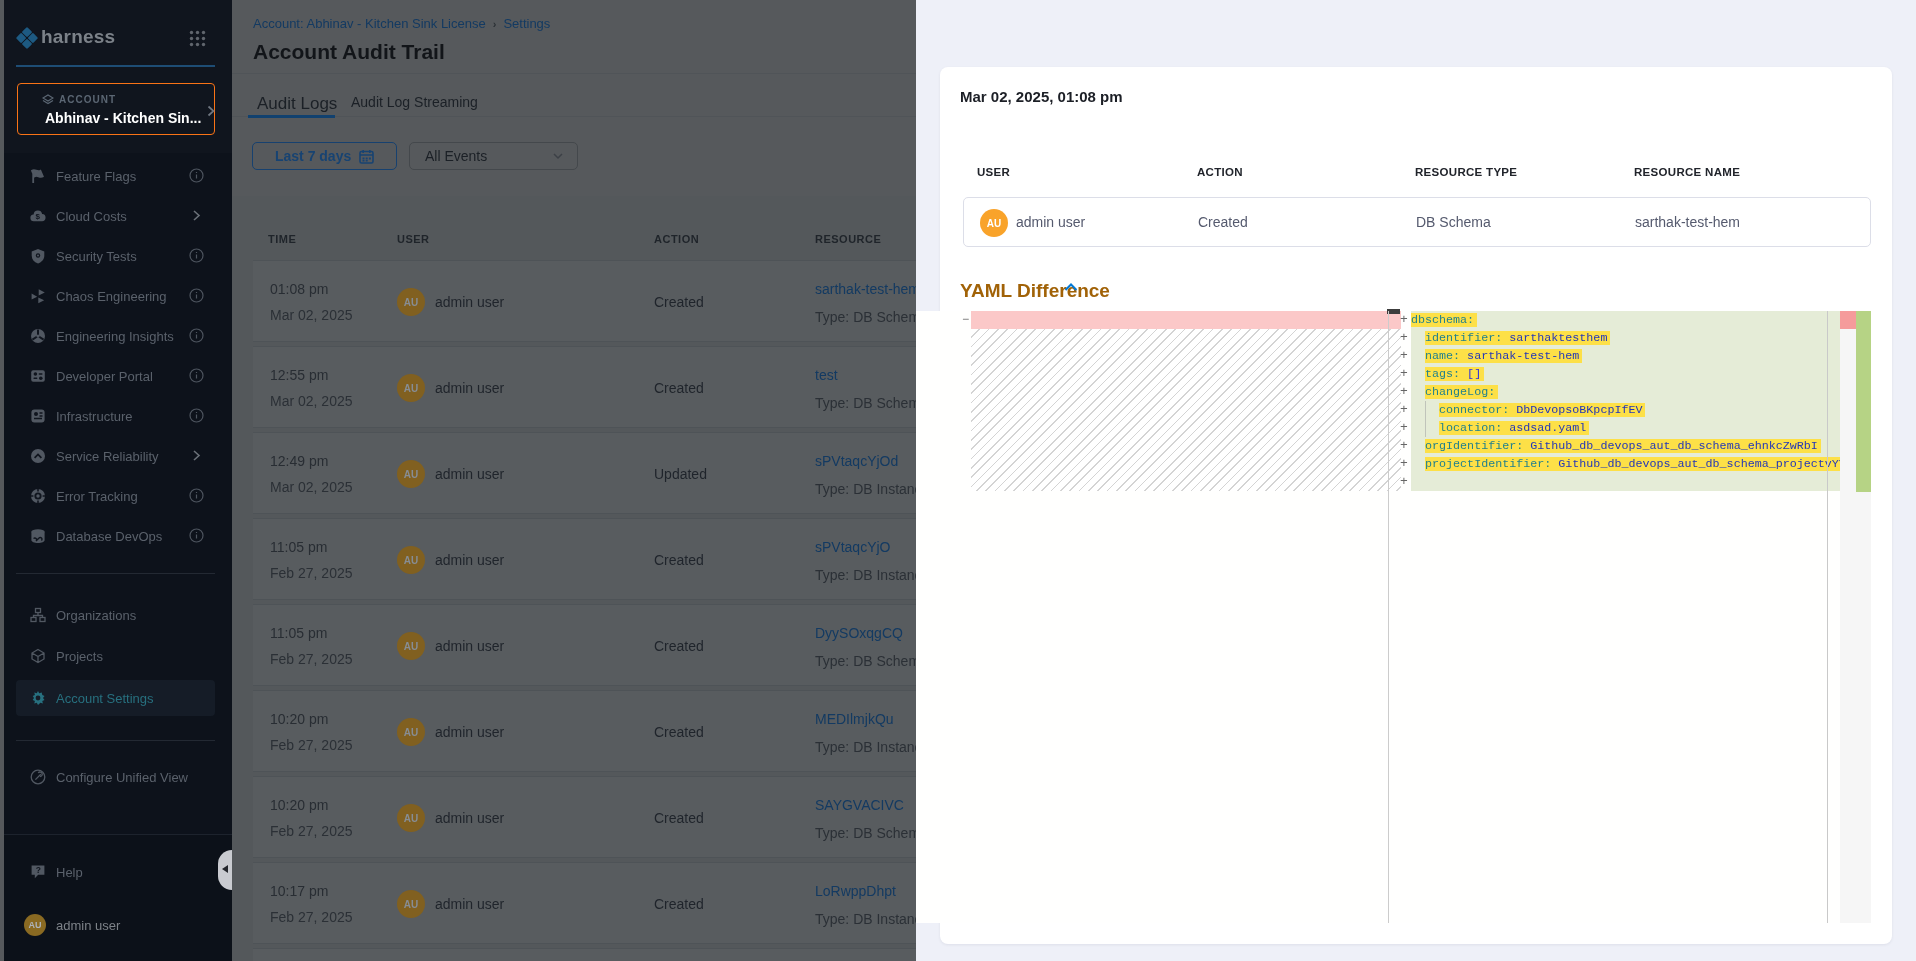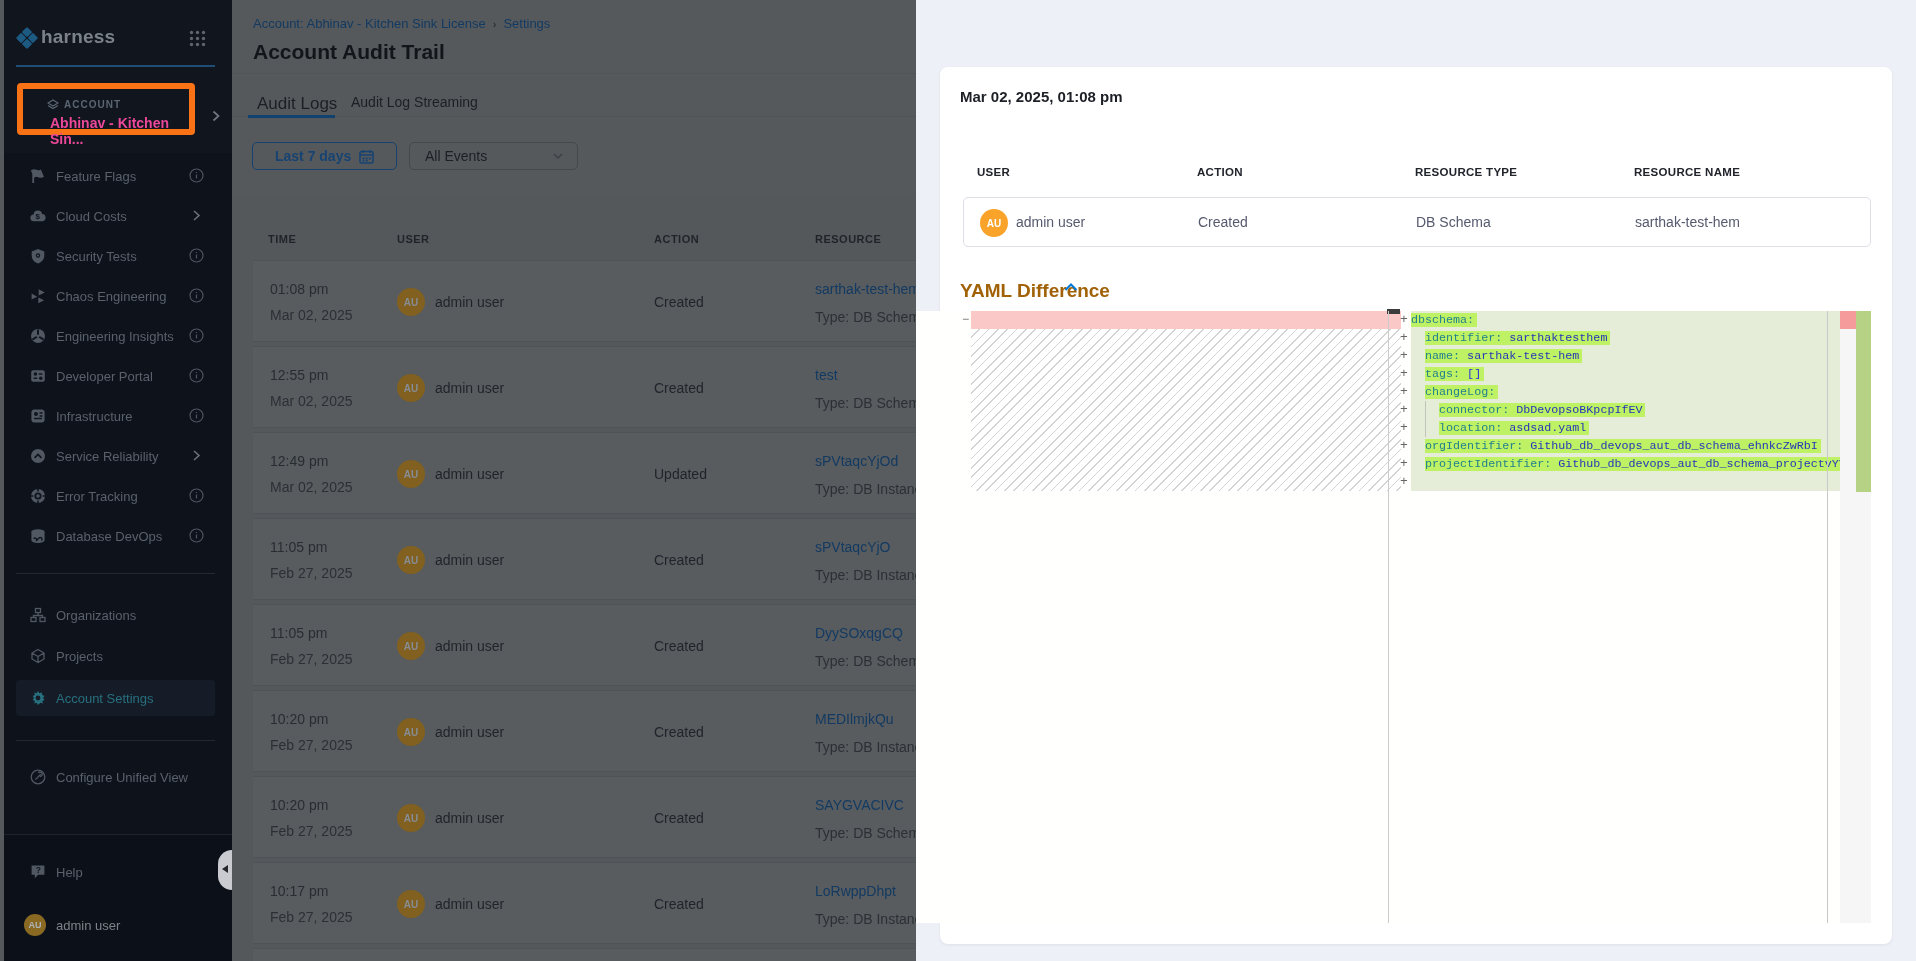--- a/index.html
+++ b/index.html
@@ -30,23 +30,23 @@
 .row .usr { position:absolute; left:182px; top:33px; font-size:14px; color:#1f242b; }
 .row .act { position:absolute; left:401px; top:33px; font-size:14px; color:#1f242b; }
 .row .res { position:absolute; left:562px; top:20px; font-size:14px; color:#133a62; }
 .row .typ { position:absolute; left:562px; top:48px; font-size:14px; color:#2b3036; }
 
 
 #side { position:absolute; left:4px; top:0; width:228px; height:961px; background:#0d121b; }
 #side .topsec { position:absolute; left:0; top:0; width:228px; height:153px; background:#10151e; }
 #side .wordmark { position:absolute; left:37px; top:26px; font-size:19px; font-weight:bold; color:#7c8289; letter-spacing:0.2px; }
 #side .blueline { position:absolute; left:12px; top:65px; width:199px; height:2px; background:#1e4d75; }
-#side .acctbox { position:absolute; left:13px; top:83px; width:178px; height:52px; border:6px solid #f97316; border-radius:4px; }
+#side .acctbox { position:absolute; left:13px; top:83px; width:198px; height:52px; border:1px solid #f97316; border-radius:4px; }
 #side .acctlbl { position:absolute; left:41px; top:10px; font-size:10px; font-weight:bold; color:#5b6673; letter-spacing:1px; }
-#side .acctname { position:absolute; left:27px; top:26px; font-size:14px; font-weight:bold; color:#ec4899; }
+#side .acctname { position:absolute; left:27px; top:26px; font-size:14px; font-weight:bold; color:#ffffff; }
 .nav { position:absolute; left:0; width:228px; height:40px; z-index:2; }
 .nav .ic { position:absolute; left:26px; top:12px; width:16px; height:16px; }
 .nav .lb { position:absolute; left:52px; top:13px; font-size:13px; color:#666c76; }
 .nav .rt { position:absolute; left:185px; top:12px; width:16px; height:16px; }
 #side .div1 { position:absolute; left:12px; width:199px; height:1px; background:#232933; }
 #side .active { position:absolute; z-index:1; left:12px; top:680px; width:199px; height:36px; background:#151c27; border-radius:4px; }
 #side .bottomsec { position:absolute; left:0; top:834px; width:228px; height:127px; background:#0c1119; border-top:1px solid #1d232d; }
 #side .collapse { position:absolute; left:214px; top:850px; width:14px; height:40px; background:#c9cbd0; border-radius:20px 0 0 20px; }
 #side .collapse:after { content:""; position:absolute; left:4px; top:15px; width:0; height:0; border-right:6px solid #23262b; border-top:4.5px solid transparent; border-bottom:4.5px solid transparent; }
 #side .av2 { position:absolute; left:20px; top:914px; width:22px; height:22px; border-radius:50%; background:#8a6a22; color:#aeb3ba; font-size:9px; font-weight:bold; display:flex; align-items:center; justify-content:center; }
@@ -72,21 +72,21 @@
 #diff .hatch { position:absolute; left:55px; top:18px; width:430px; height:162px;
   background:repeating-linear-gradient(135deg, #ffffff 0 5.5px, #d4d4d4 5.5px 6.6px); }
 #diff .sash { position:absolute; left:472px; top:0; width:1px; height:612px; background:#cccccc; z-index:3; }
 #diff .vline { position:absolute; left:911px; top:0; width:1px; height:612px; background:#c9c9c9; z-index:3; }
 #diff .strack { position:absolute; left:924px; top:0; width:31px; height:612px; background:#f6f6f6; }
 #diff .sred { position:absolute; left:924px; top:0; width:16px; height:18px; background:#f59b9b; }
 #diff .sgreen { position:absolute; left:940px; top:0; width:15px; height:181px; background:#b6d385; }
 #diff .gline { position:absolute; left:495px; width:429px; height:18px; background:#e5ecd7; }
 #diff .plus { position:absolute; left:484px; width:12px; font-family:"Liberation Mono", monospace; font-size:13px; line-height:18px; color:#666666; }
 #diff .code { position:absolute; left:495px; width:429px; overflow:hidden; font-family:"Liberation Mono", monospace; font-size:11.7px; line-height:18px; white-space:pre; }
-#diff .code span.hl { background:#bef264; padding-right:3px; }
+#diff .code span.hl { background:#fde047; padding-right:3px; }
 #diff .k { color:#22808d; }
 #diff .v { color:#2336b8; } #diff .b { color:#2a2ae0; }
 #diff .guide { position:absolute; left:509px; top:90px; width:1px; height:36px; background:#c0c4ba; }
 </style>
 </head>
 <body>
 <div id="main">
   <div class="hdrborder"></div>
   <div class="crumb">Account: Abhinav - Kitchen Sink License<span class="sep">›</span>Settings</div>
   <div class="title">Account Audit Trail</div>

